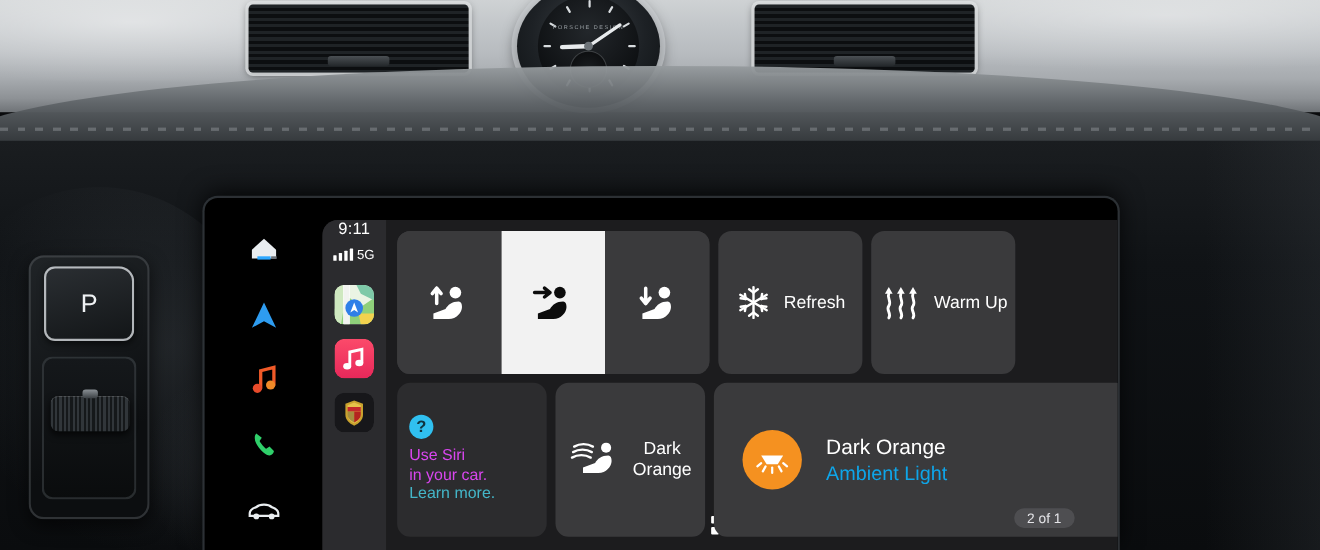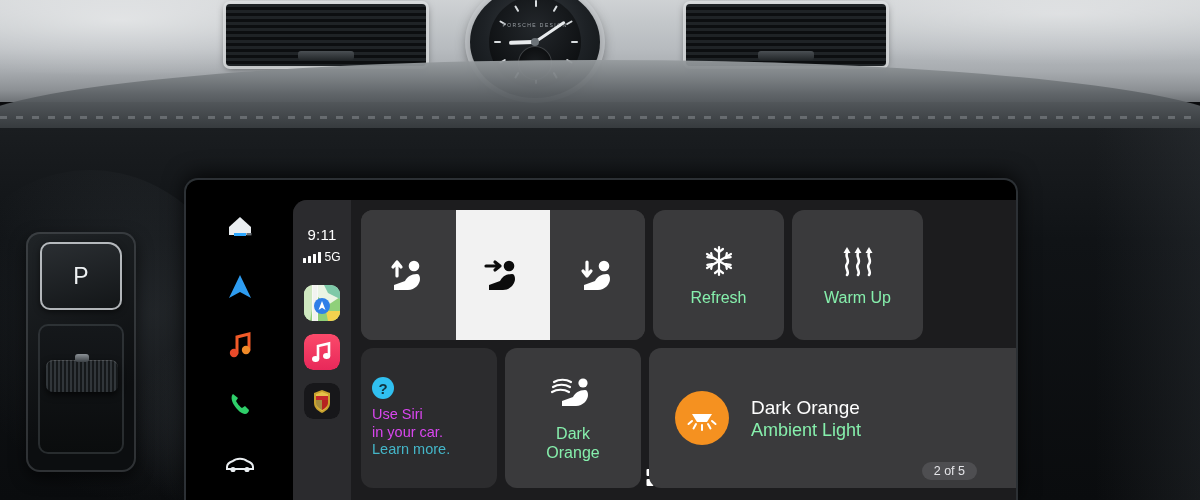--- a/index.html
+++ b/index.html
@@ -155,21 +155,21 @@
   .veh-ico { width:34px; height:34px; display:flex; align-items:center; justify-content:center; }
 
   
   .carplay {
     position:absolute; left:107px; top:20px; width:744px; height:300px;
     background:#1c1c1e; border-radius:14px 14px 0 0; display:flex; overflow:hidden;
   }
   .cp-side {
     width:58px; background:#2b2b2e; flex:none;
     display:flex; flex-direction:column; align-items:center;
-    padding-top:26px;
+    padding-top:0;
   }
   .cp-time { color:#fff; font-size:15px; font-weight:400; letter-spacing:.2px; }
   .cp-signal { display:flex; align-items:flex-end; gap:2px; margin-top:4px; }
   .cp-signal i { width:3px; background:#fff; border-radius:.5px; display:block; }
   .cp-signal i:nth-child(1){height:5px}.cp-signal i:nth-child(2){height:7px}
   .cp-signal i:nth-child(3){height:9px}.cp-signal i:nth-child(4){height:11px}
   .cp-net { color:#fff; font-size:12px; margin-left:3px; line-height:11px; }
   .cp-apps { margin-top:22px; display:flex; flex-direction:column; gap:13px; }
   .cp-app { width:36px; height:36px; border-radius:9px; overflow:hidden; position:relative; }
   .cp-grid {
@@ -187,22 +187,22 @@
     width:284px; display:flex; border-radius:12px; overflow:hidden; background:#3a3a3c;
   }
   .seg-btn {
     flex:1; display:flex; align-items:center; justify-content:center;
     background:#3a3a3c;
   }
   .seg-btn.active { background:#f2f2f2; }
 
   .tile {
     background:#3a3a3c; border-radius:12px;
-    display:flex; flex-direction:column; align-items:center; justify-content:center;
-    gap:10px; color:#86efac;
+    display:flex; flex-direction:row; align-items:center; justify-content:center;
+    gap:10px; color:#ffffff;
   }
   .tile.small { width:131px; }
   .tile-label { font-size:16px; line-height:19px; text-align:center; }
 
   .siri-card {
     width:136px; background:#2c2c2e; border-radius:12px;
     padding:12px 11px; display:flex; flex-direction:column; justify-content:center; gap:7px;
   }
   .q-badge {
     width:22px; height:22px; border-radius:50%; background:#30c0f0;
@@ -216,21 +216,21 @@
 
   .amb-tile {
     flex:1; background:#3a3a3c; border-radius:12px; position:relative;
     display:flex; align-items:center; padding-left:26px; gap:22px;
   }
   .amb-circle {
     width:54px; height:54px; border-radius:50%;
     background:#f59120; display:flex; align-items:center; justify-content:center; flex:none;
   }
   .amb-title { color:#fff; font-size:19px; line-height:23px; }
-  .amb-sub { color:#86efac; font-size:18px; line-height:22px; }
+  .amb-sub { color:#0ea5e9; font-size:18px; line-height:22px; }
   .amb-count {
     position:absolute; right:50px; bottom:8px;
     background:#4e4e51; color:#e4e4e8; font-size:12.5px;
     padding:2px 12px; border-radius:9px;
   }
 </style>
 </head>
 <body>
 
 <div id="stage">
@@ -492,20 +492,20 @@
                   <path d="M22 21 L24.5 25.5"></path>
                   <path d="M6 18 L2.5 21"></path>
                   <path d="M26 18 L29.5 21"></path>
                 </g>
               </svg>
             </div>
             <div>
               <div class="amb-title">Dark Orange</div>
               <div class="amb-sub">Ambient Light</div>
             </div>
-            <div class="amb-count">2 of 5</div>
+            <div class="amb-count">2 of 1</div>
           </div>
         </div>
       </div>
     </div>
 
   </div>
 </div>
 
 </body></html>

